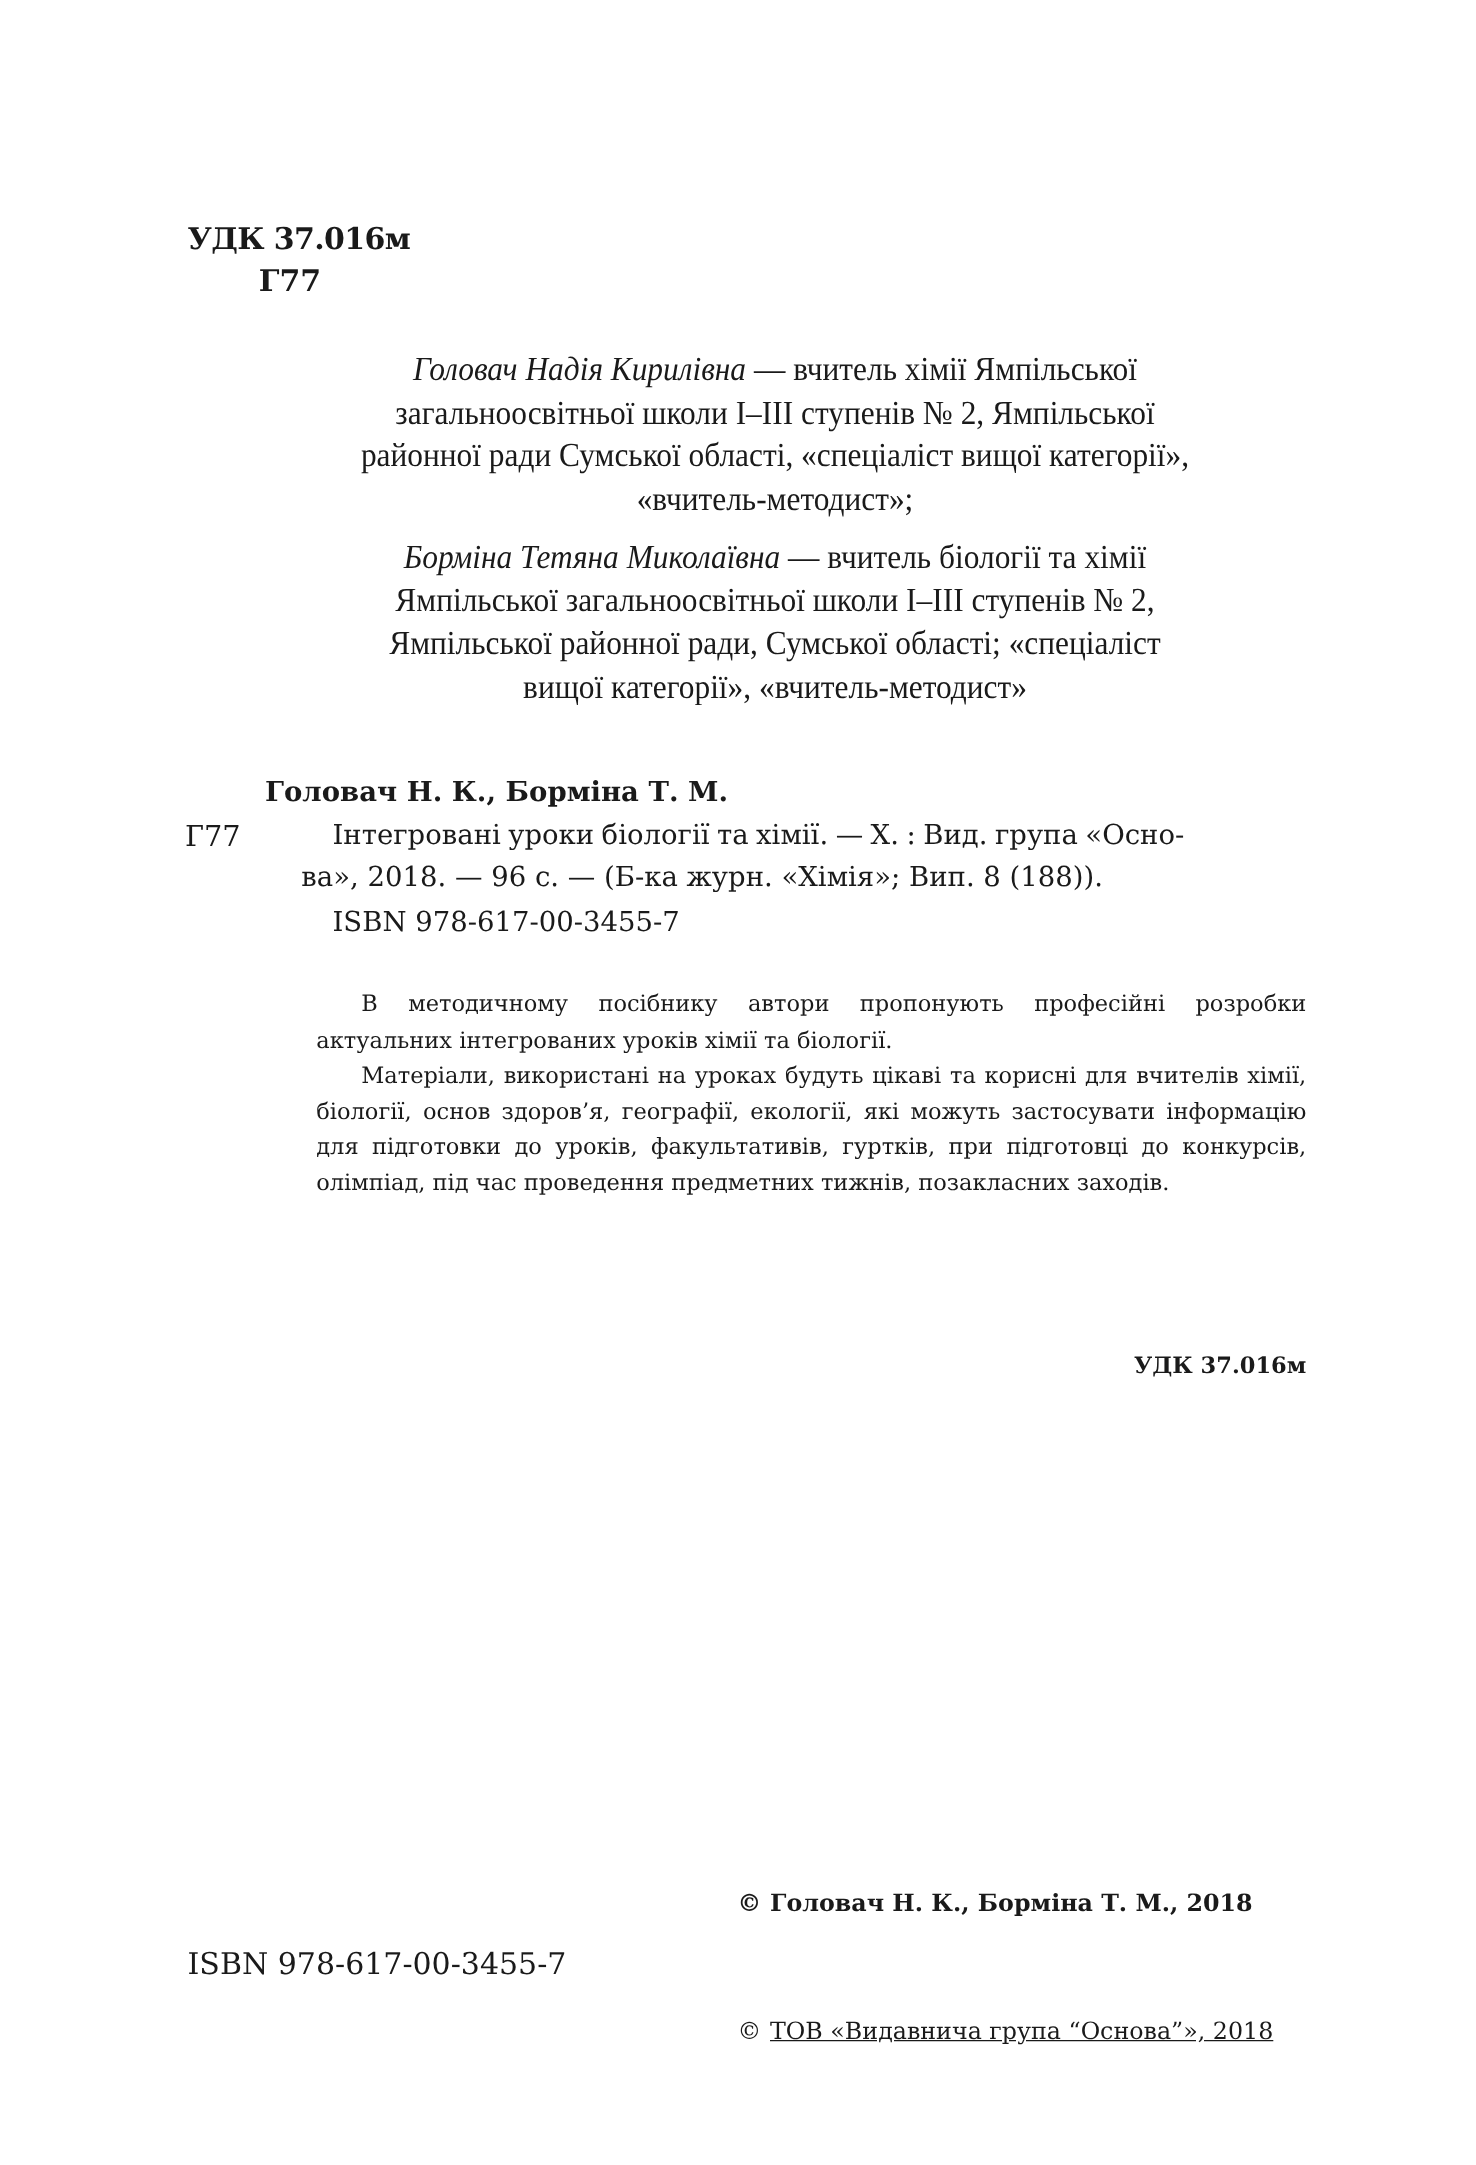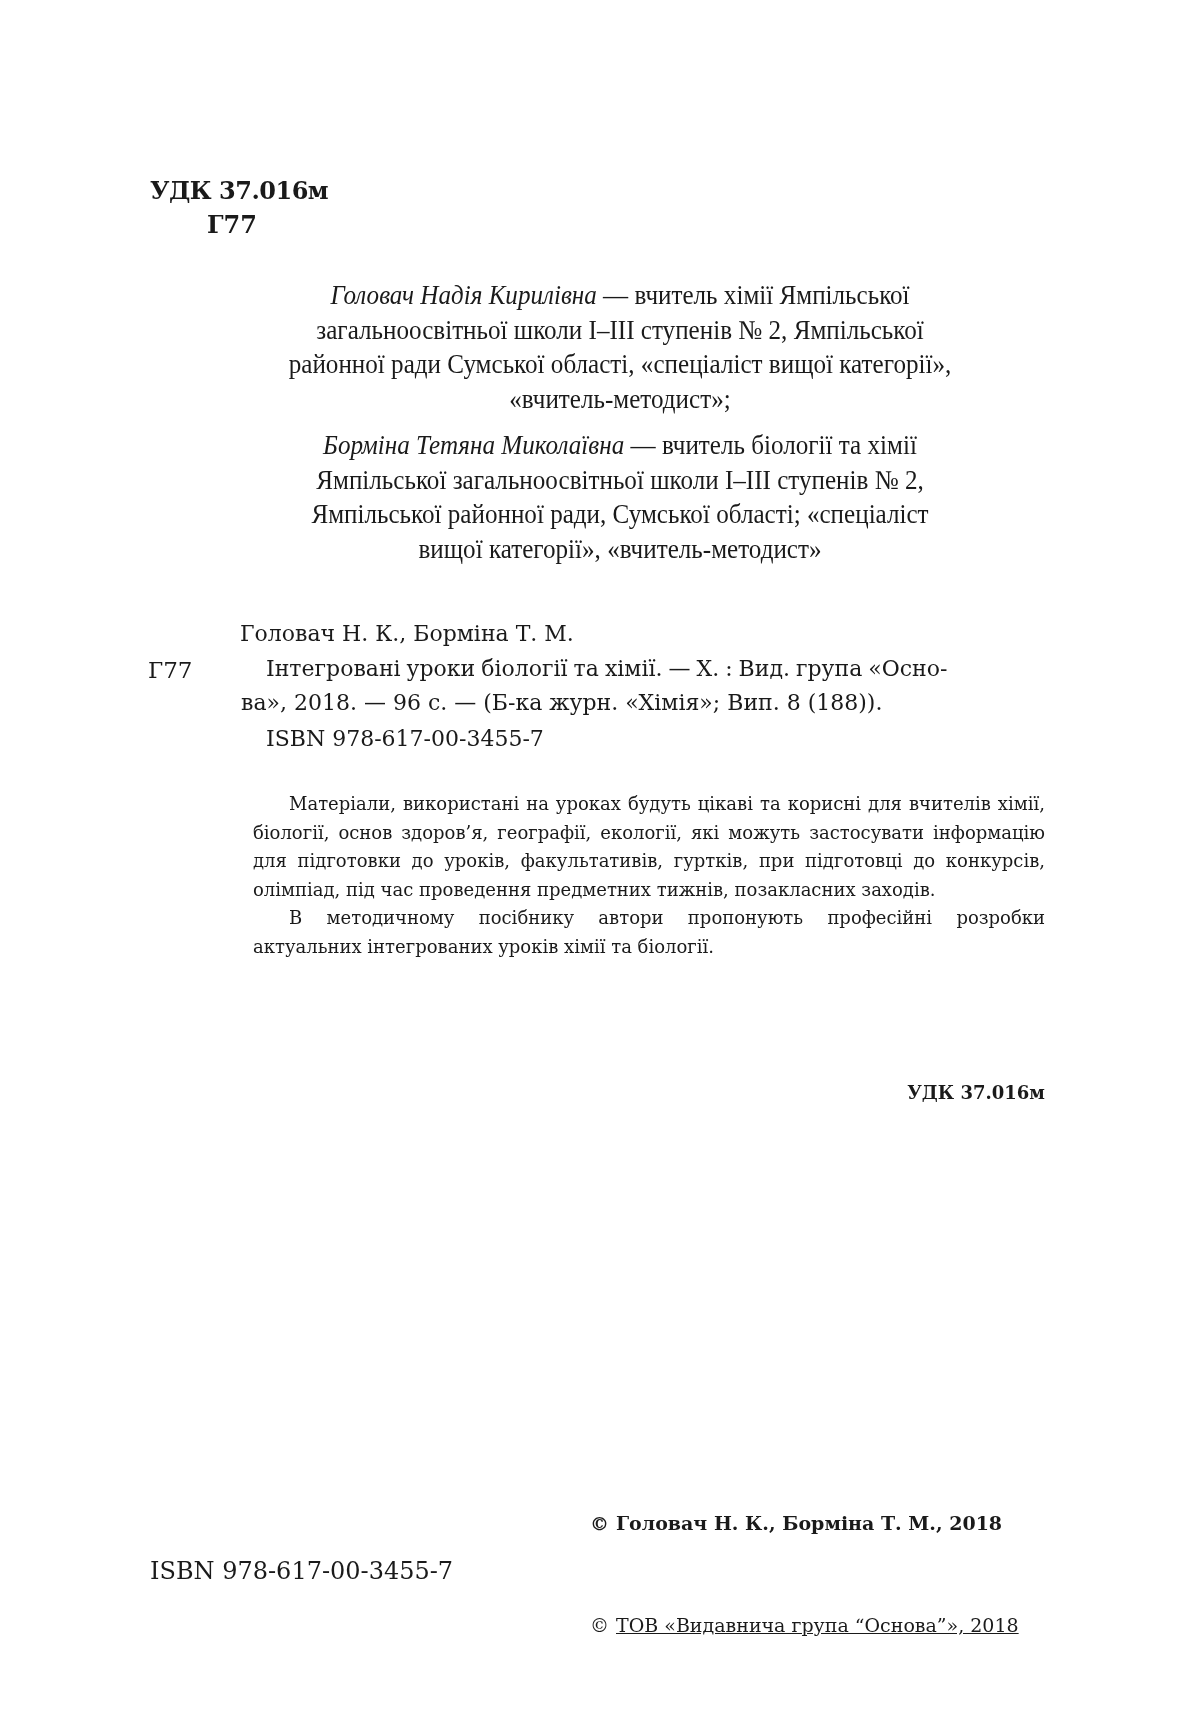--- a/index.html
+++ b/index.html
@@ -19,21 +19,21 @@
   .author-block {
     position: absolute; left: 180px; width: 880px;
     font-family: "Liberation Serif", "DejaVu Serif", serif;
     font-size: 27px; line-height: 34.5px; text-align: center;
     transform: scaleX(0.93); transform-origin: center top;
   }
   #author1 { top: 278px; }
   #author2 { top: 428px; }
 
   
-  #bib-authors { left: 240px; top: 621px; font-size: 22px; font-weight: normal; }
+  #bib-authors { left: 212px; top: 621px; font-size: 22px; font-weight: bold; }
   #bib-index { left: 148px; top: 657px; font-size: 23px; }
   .bib-line { position: absolute; font-size: 22px; white-space: nowrap; }
   #bib-line1 { left: 266px; top: 656px; word-spacing: -1px; }
   #bib-line2 { left: 241px; top: 690px; }
   #bib-isbn { left: 266px; top: 726px; font-size: 22px; }
 
   
   .abstract {
     position: absolute; left: 253px; width: 792px;
     font-size: 18px; line-height: 28.5px; text-align: justify;
@@ -70,22 +70,22 @@
   <div>вищої категорії», «вчитель-методист»</div>
 </div>
 
 <div id="bib-authors" class="abs">Головач Н. К., Борміна Т. М.</div>
 <div id="bib-index" class="abs">Г77</div>
 <div id="bib-line1" class="bib-line">Інтегровані уроки біології та хімії. — Х. : Вид. група «Осно-</div>
 <div id="bib-line2" class="bib-line">ва», 2018. — 96 с. — (Б-ка журн. «Хімія»; Вип. 8 (188)).</div>
 <div id="bib-isbn" class="abs">ISBN 978-617-00-3455-7</div>
 
 <div id="abstract" class="abstract">
+  <p>В методичному посібнику автори пропонують професійні розробки актуальних інтегрованих уроків хімії та біології.</p>
   <p>Матеріали, використані на уроках будуть цікаві та корисні для вчителів хімії, біології, основ здоров’я, географії, екології, які можуть застосувати інформацію для підготовки до уроків, факультативів, гуртків, при підготовці до конкурсів, олімпіад, під час проведення предметних тижнів, позакласних заходів.</p>
-  <p>В методичному посібнику автори пропонують професійні розробки актуальних інтегрованих уроків хімії та біології.</p>
 </div>
 
 <div id="udk-bottom" class="abs">УДК 37.016м</div>
 
 <div id="isbn-bottom" class="abs">ISBN 978-617-00-3455-7</div>
 <div id="copy1" class="copy-line">
   <span class="copy-sym">©</span><span>Головач Н. К., Борміна Т. М., 2018</span>
 </div>
 <div id="copy2" class="copy-line">
   <span class="copy-sym">©</span><span>ТОВ «Видавнича група “Основа”», 2018</span>

